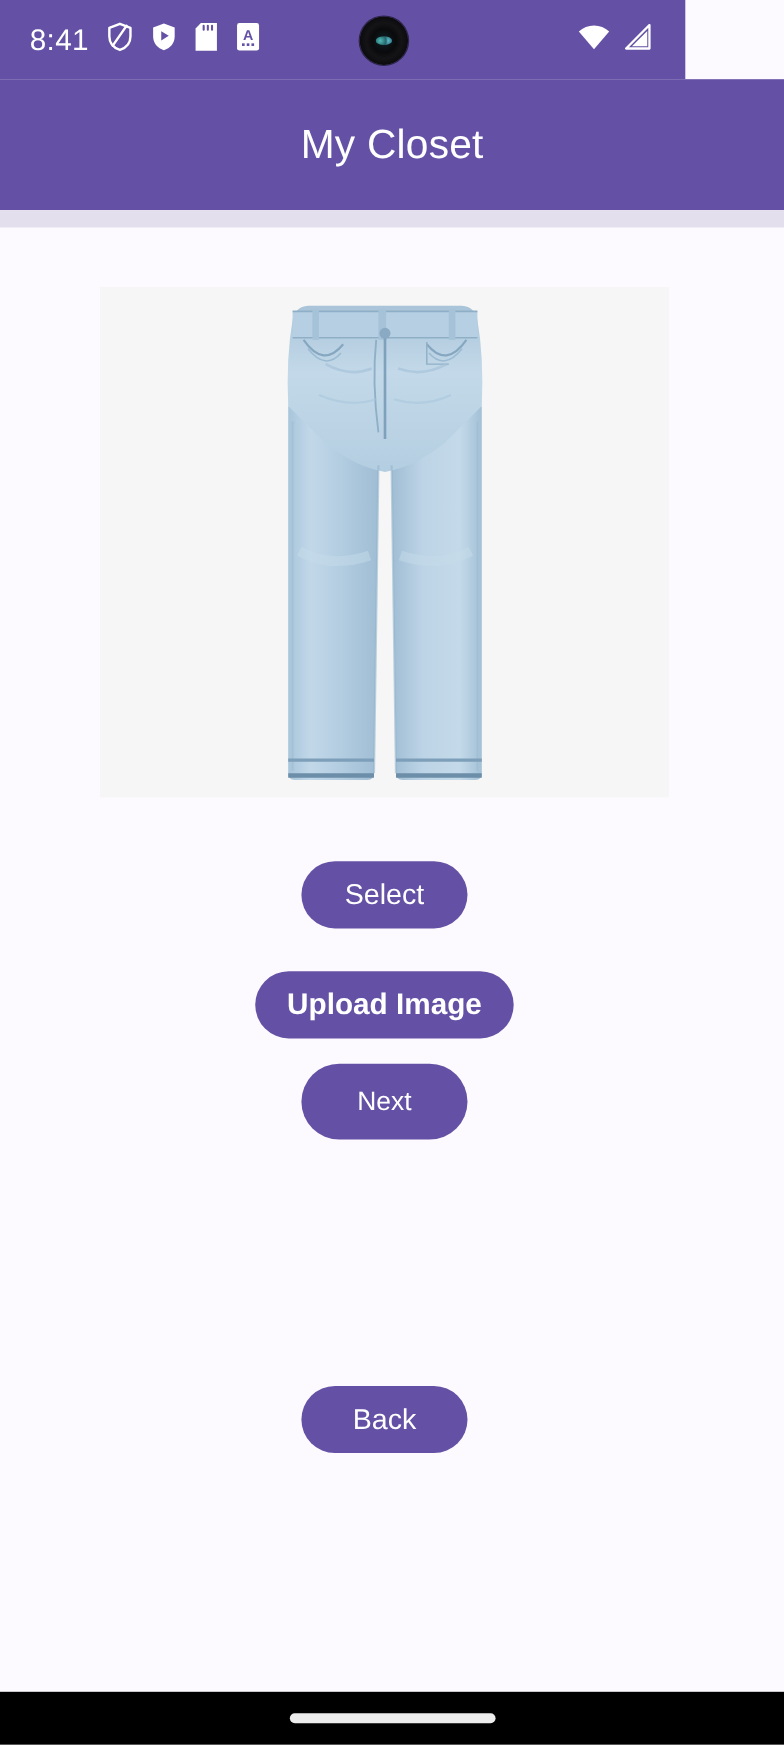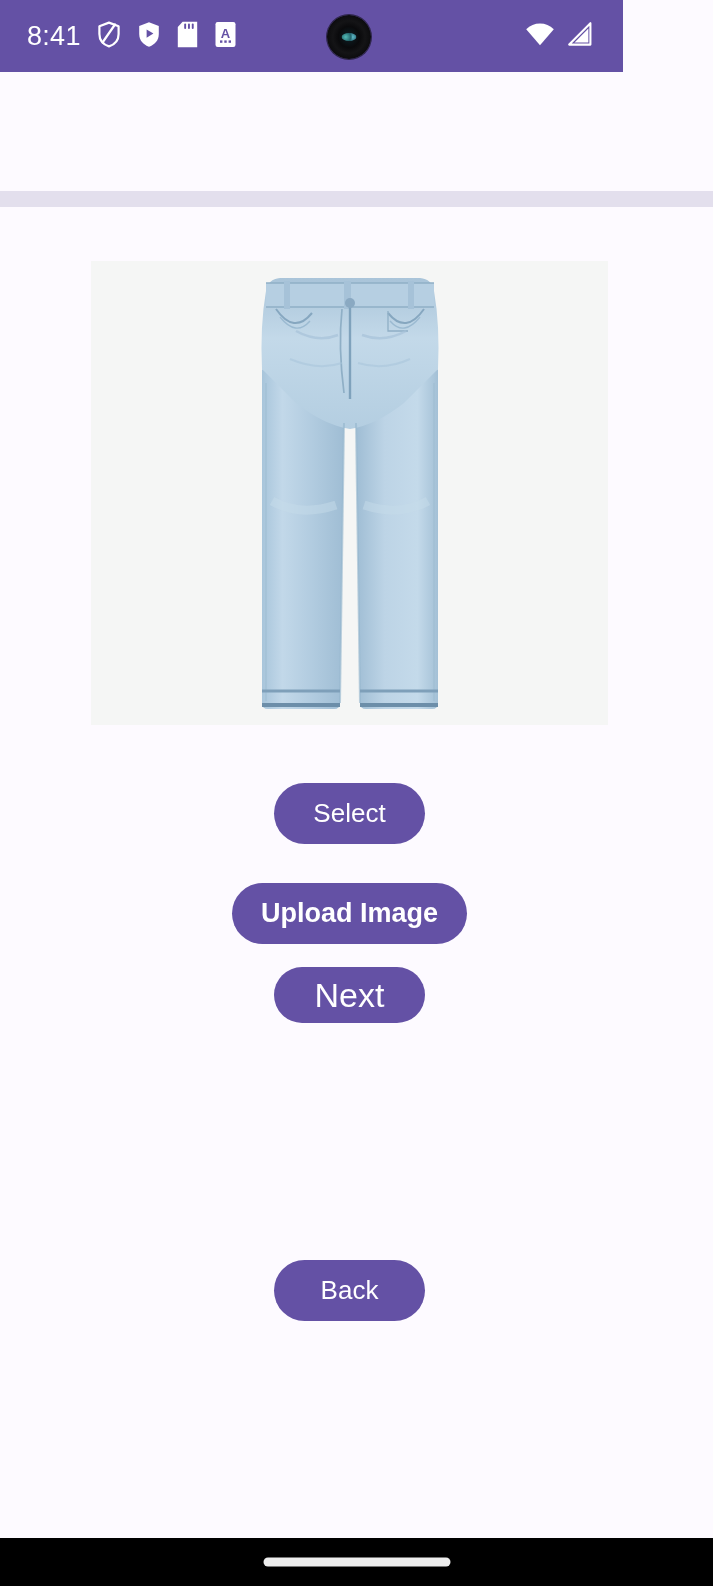--- a/index.html
+++ b/index.html
@@ -117,22 +117,22 @@
     width:151px; height:61px;
     font-size:26px; font-weight:400;
   }
   #btn-upload {
     left:232px; top:676px;
     width:235px; height:61px;
     font-size:27px; font-weight:700;
   }
   #btn-next {
     left:274px; top:760px;
-    width:151px; height:56px;
-    font-size:34px; font-weight:400;
+    width:151px; height:69px;
+    font-size:24px; font-weight:400;
   }
   #btn-back {
     left:274px; top:1053px;
     width:151px; height:61px;
     font-size:26px; font-weight:400;
   }
 
   
   #navbar {
     position:absolute; left:0; top:1538px;
@@ -204,20 +204,23 @@
         <svg width="26" height="24" viewBox="0 0 26 24">
           <path d="M23.4 1.2 V22.6 H2.2 Z" fill="none" stroke="#FFFFFF" stroke-width="2.1" stroke-linejoin="round"></path>
           <path d="M21.4 6.6 V20.6 H7.5 Z" fill="#FFFFFF"></path>
         </svg>
       </span>
     </div>
 
     <div id="camera"></div>
   </div>
 
+  <div id="appbar">
+    <span id="appbar-title">My Closet</span>
+  </div>
   <div id="appbar-underline"></div>
 
   <div id="content">
 
     <div id="image-card">
       <svg id="jeans" viewBox="0 0 188 440">
         <defs>
           <linearGradient id="denimL" x1="0" y1="0" x2="1" y2="0">
             <stop offset="0%" stop-color="#A8C5DB"></stop>
             <stop offset="25%" stop-color="#C2D8E9"></stop>

